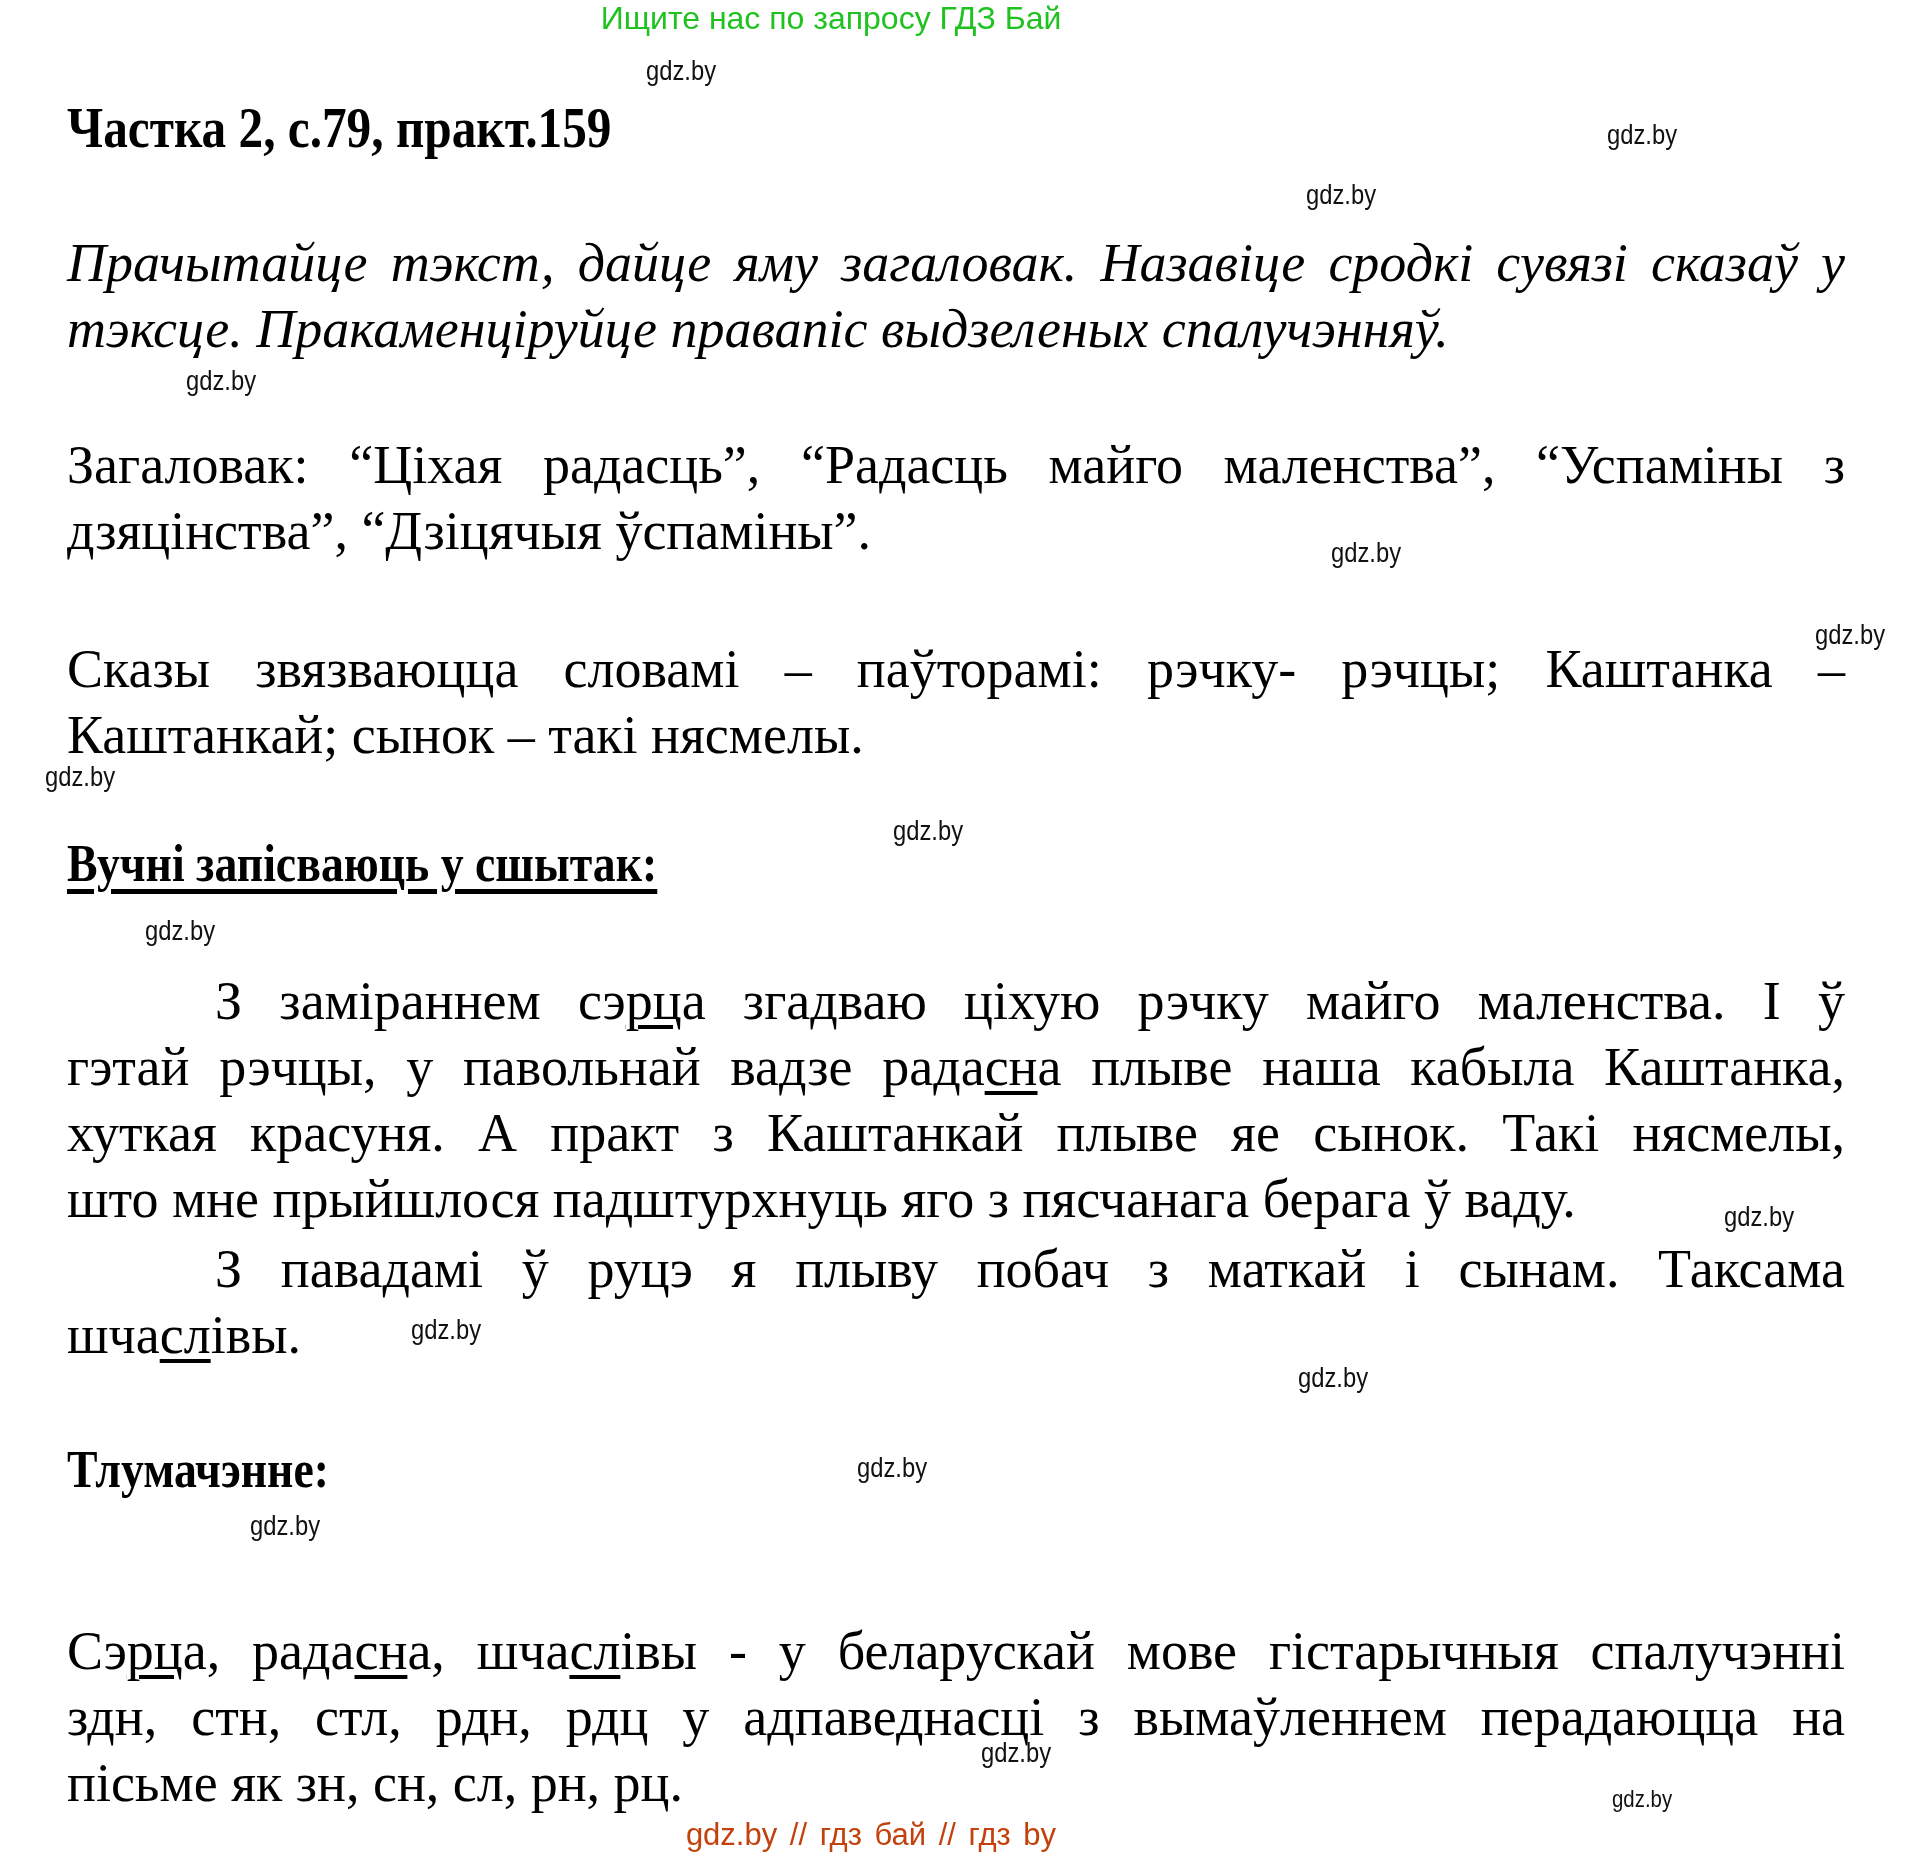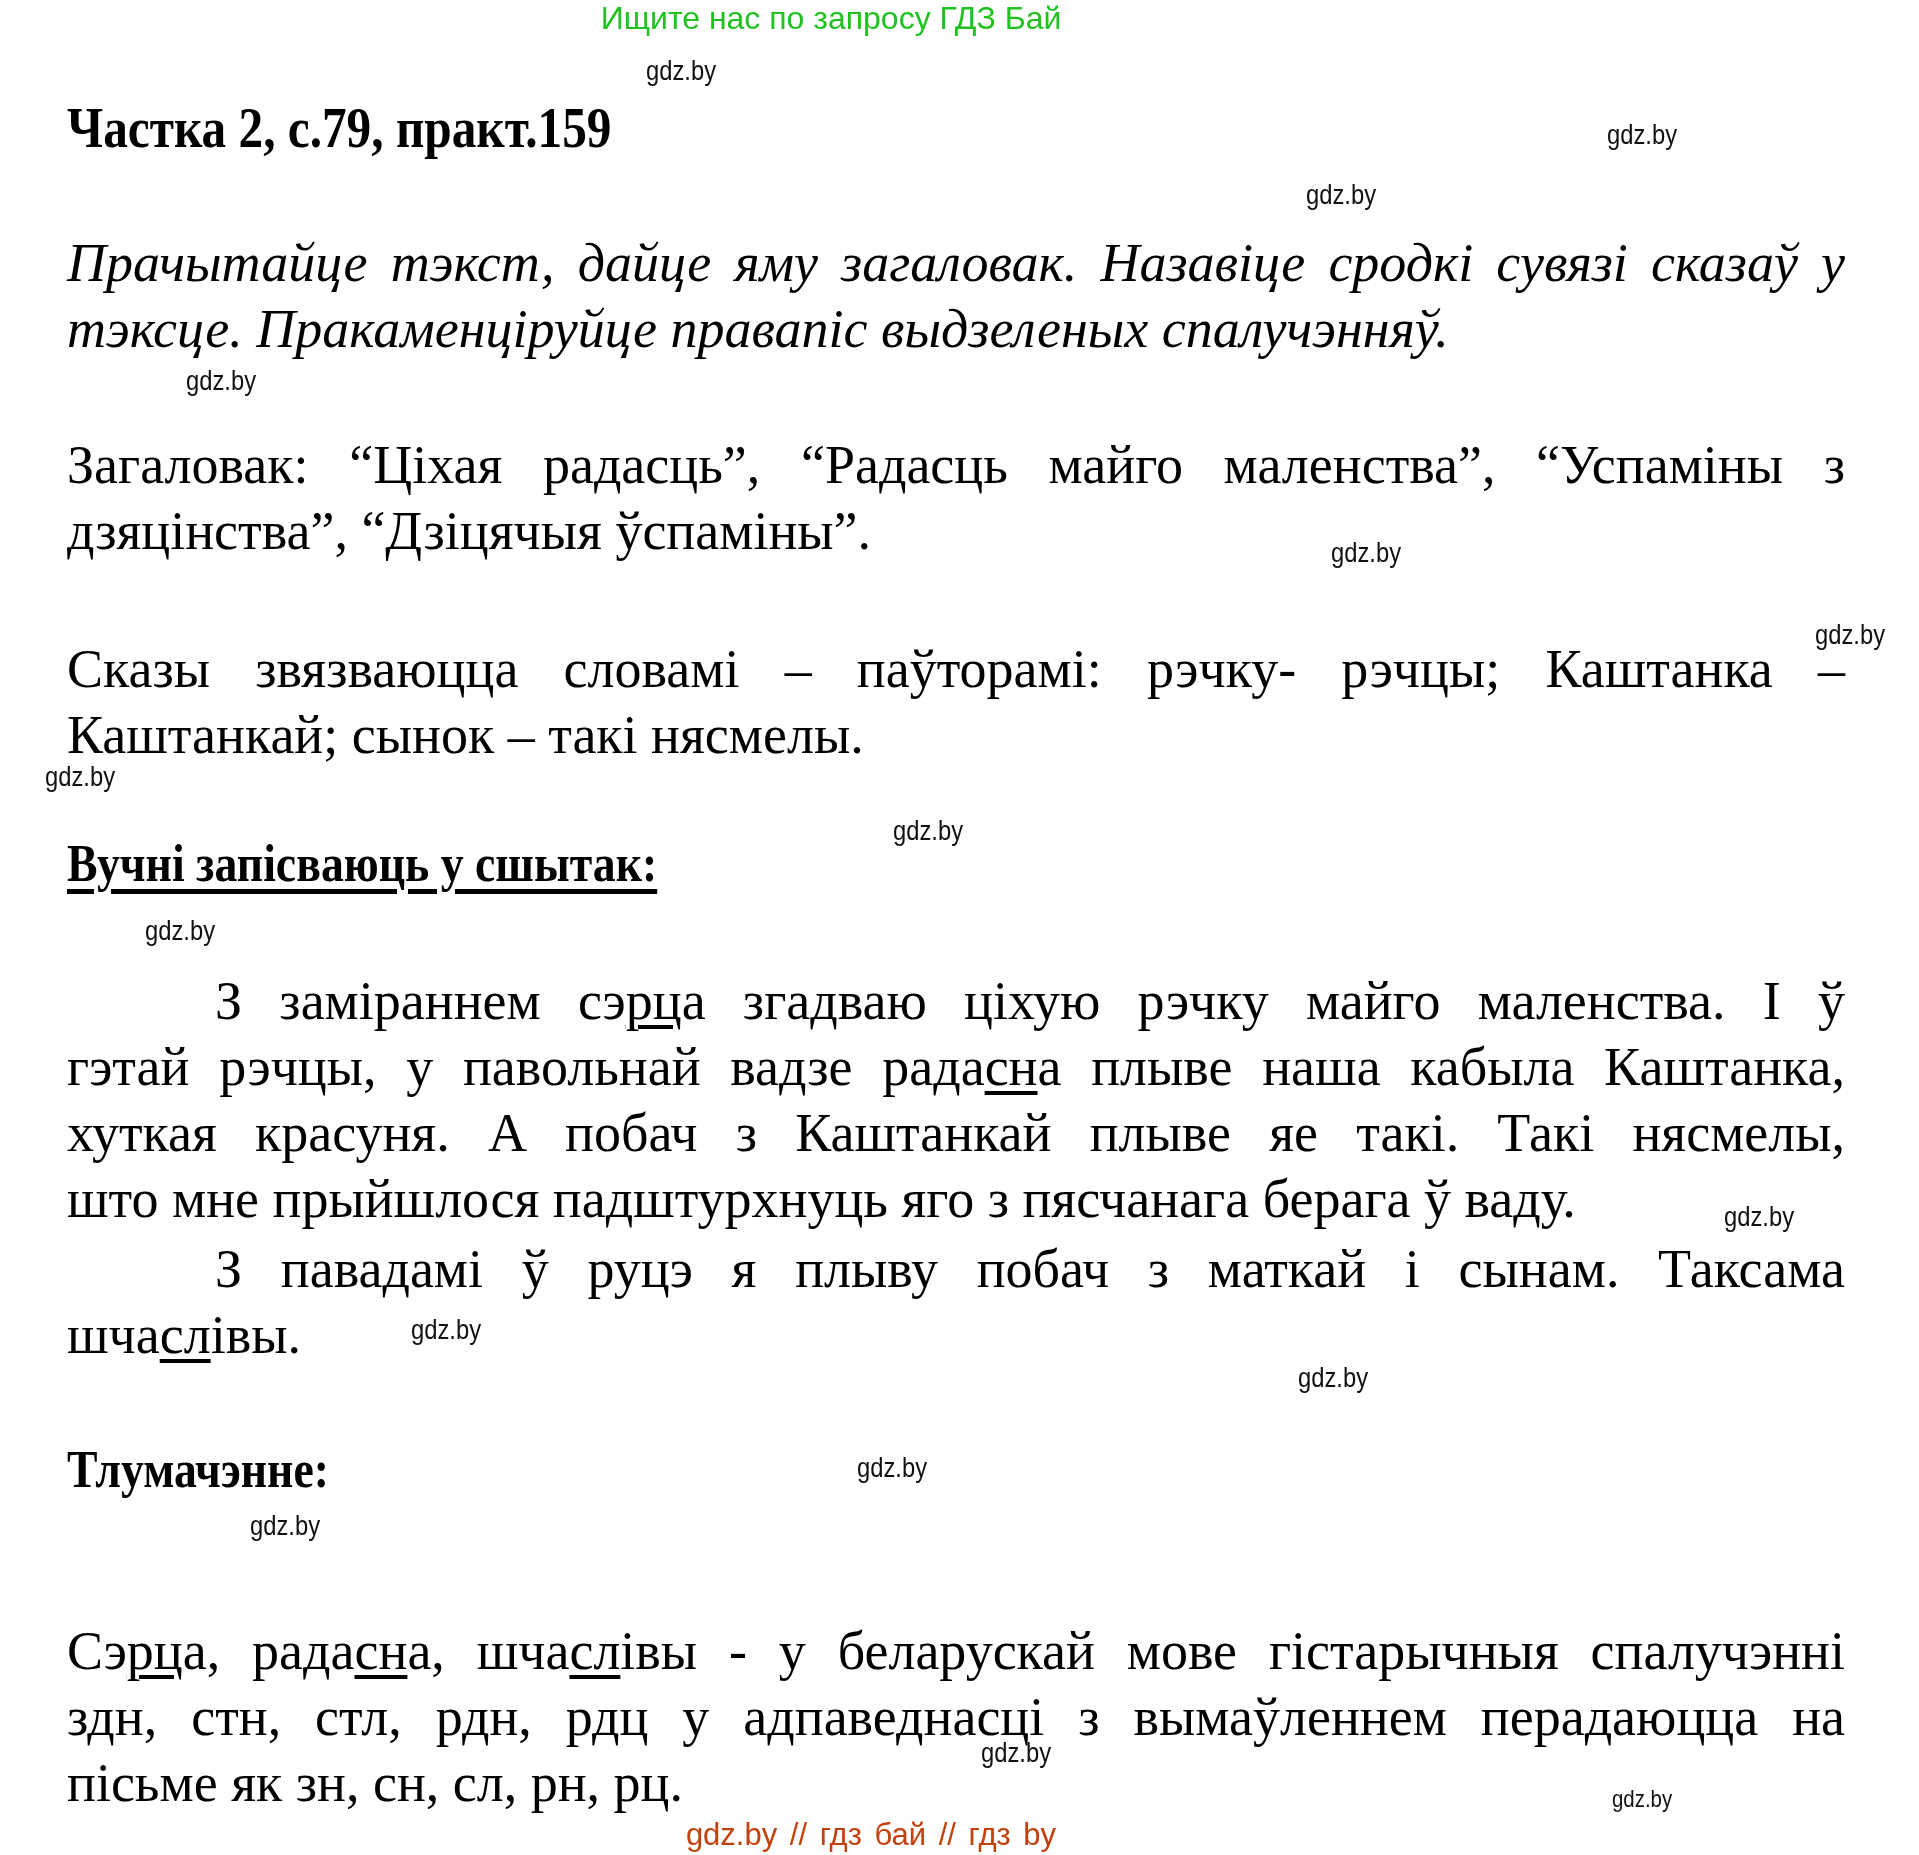--- a/index.html
+++ b/index.html
@@ -62,21 +62,21 @@
   <div class="para serif" style="top:636px;">
     <span class="line">Сказы звязваюцца словамі – паўторамі: рэчку- рэчцы; Каштанка –</span>
     <span class="line last">Каштанкай; сынок – такі нясмелы.</span>
   </div>
 
   <div class="heading ul serif" style="top:834px;">Вучні запісваюць у сшытак:</div>
 
   <div class="para serif" style="top:968px;">
     <span class="line indent"><span>З заміраннем сэ</span><u class="mark">рц</u><span>а згадваю ціхую рэчку майго маленства. І ў</span></span>
     <span class="line"><span>гэтай рэчцы, у павольнай вадзе рада</span><u class="mark">сн</u><span>а плыве наша кабыла Каштанка,</span></span>
-    <span class="line">хуткая красуня. А побач з Каштанкай плыве яе такі. Такі нясмелы,</span>
+    <span class="line">хуткая красуня. А практ з Каштанкай плыве яе сынок. Такі нясмелы,</span>
     <span class="line last">што мне прыйшлося падштурхнуць яго з пясчанага берага ў ваду.</span>
   </div>
 
   <div class="para serif" style="top:1236px;">
     <span class="line indent">З павадамі ў руцэ я плыву побач з маткай і сынам. Таксама</span>
     <span class="line last"><span>шча</span><u class="mark">сл</u><span>івы.</span></span>
   </div>
 
   <div class="heading serif" style="top:1440px;">Тлумачэнне:</div>
 

